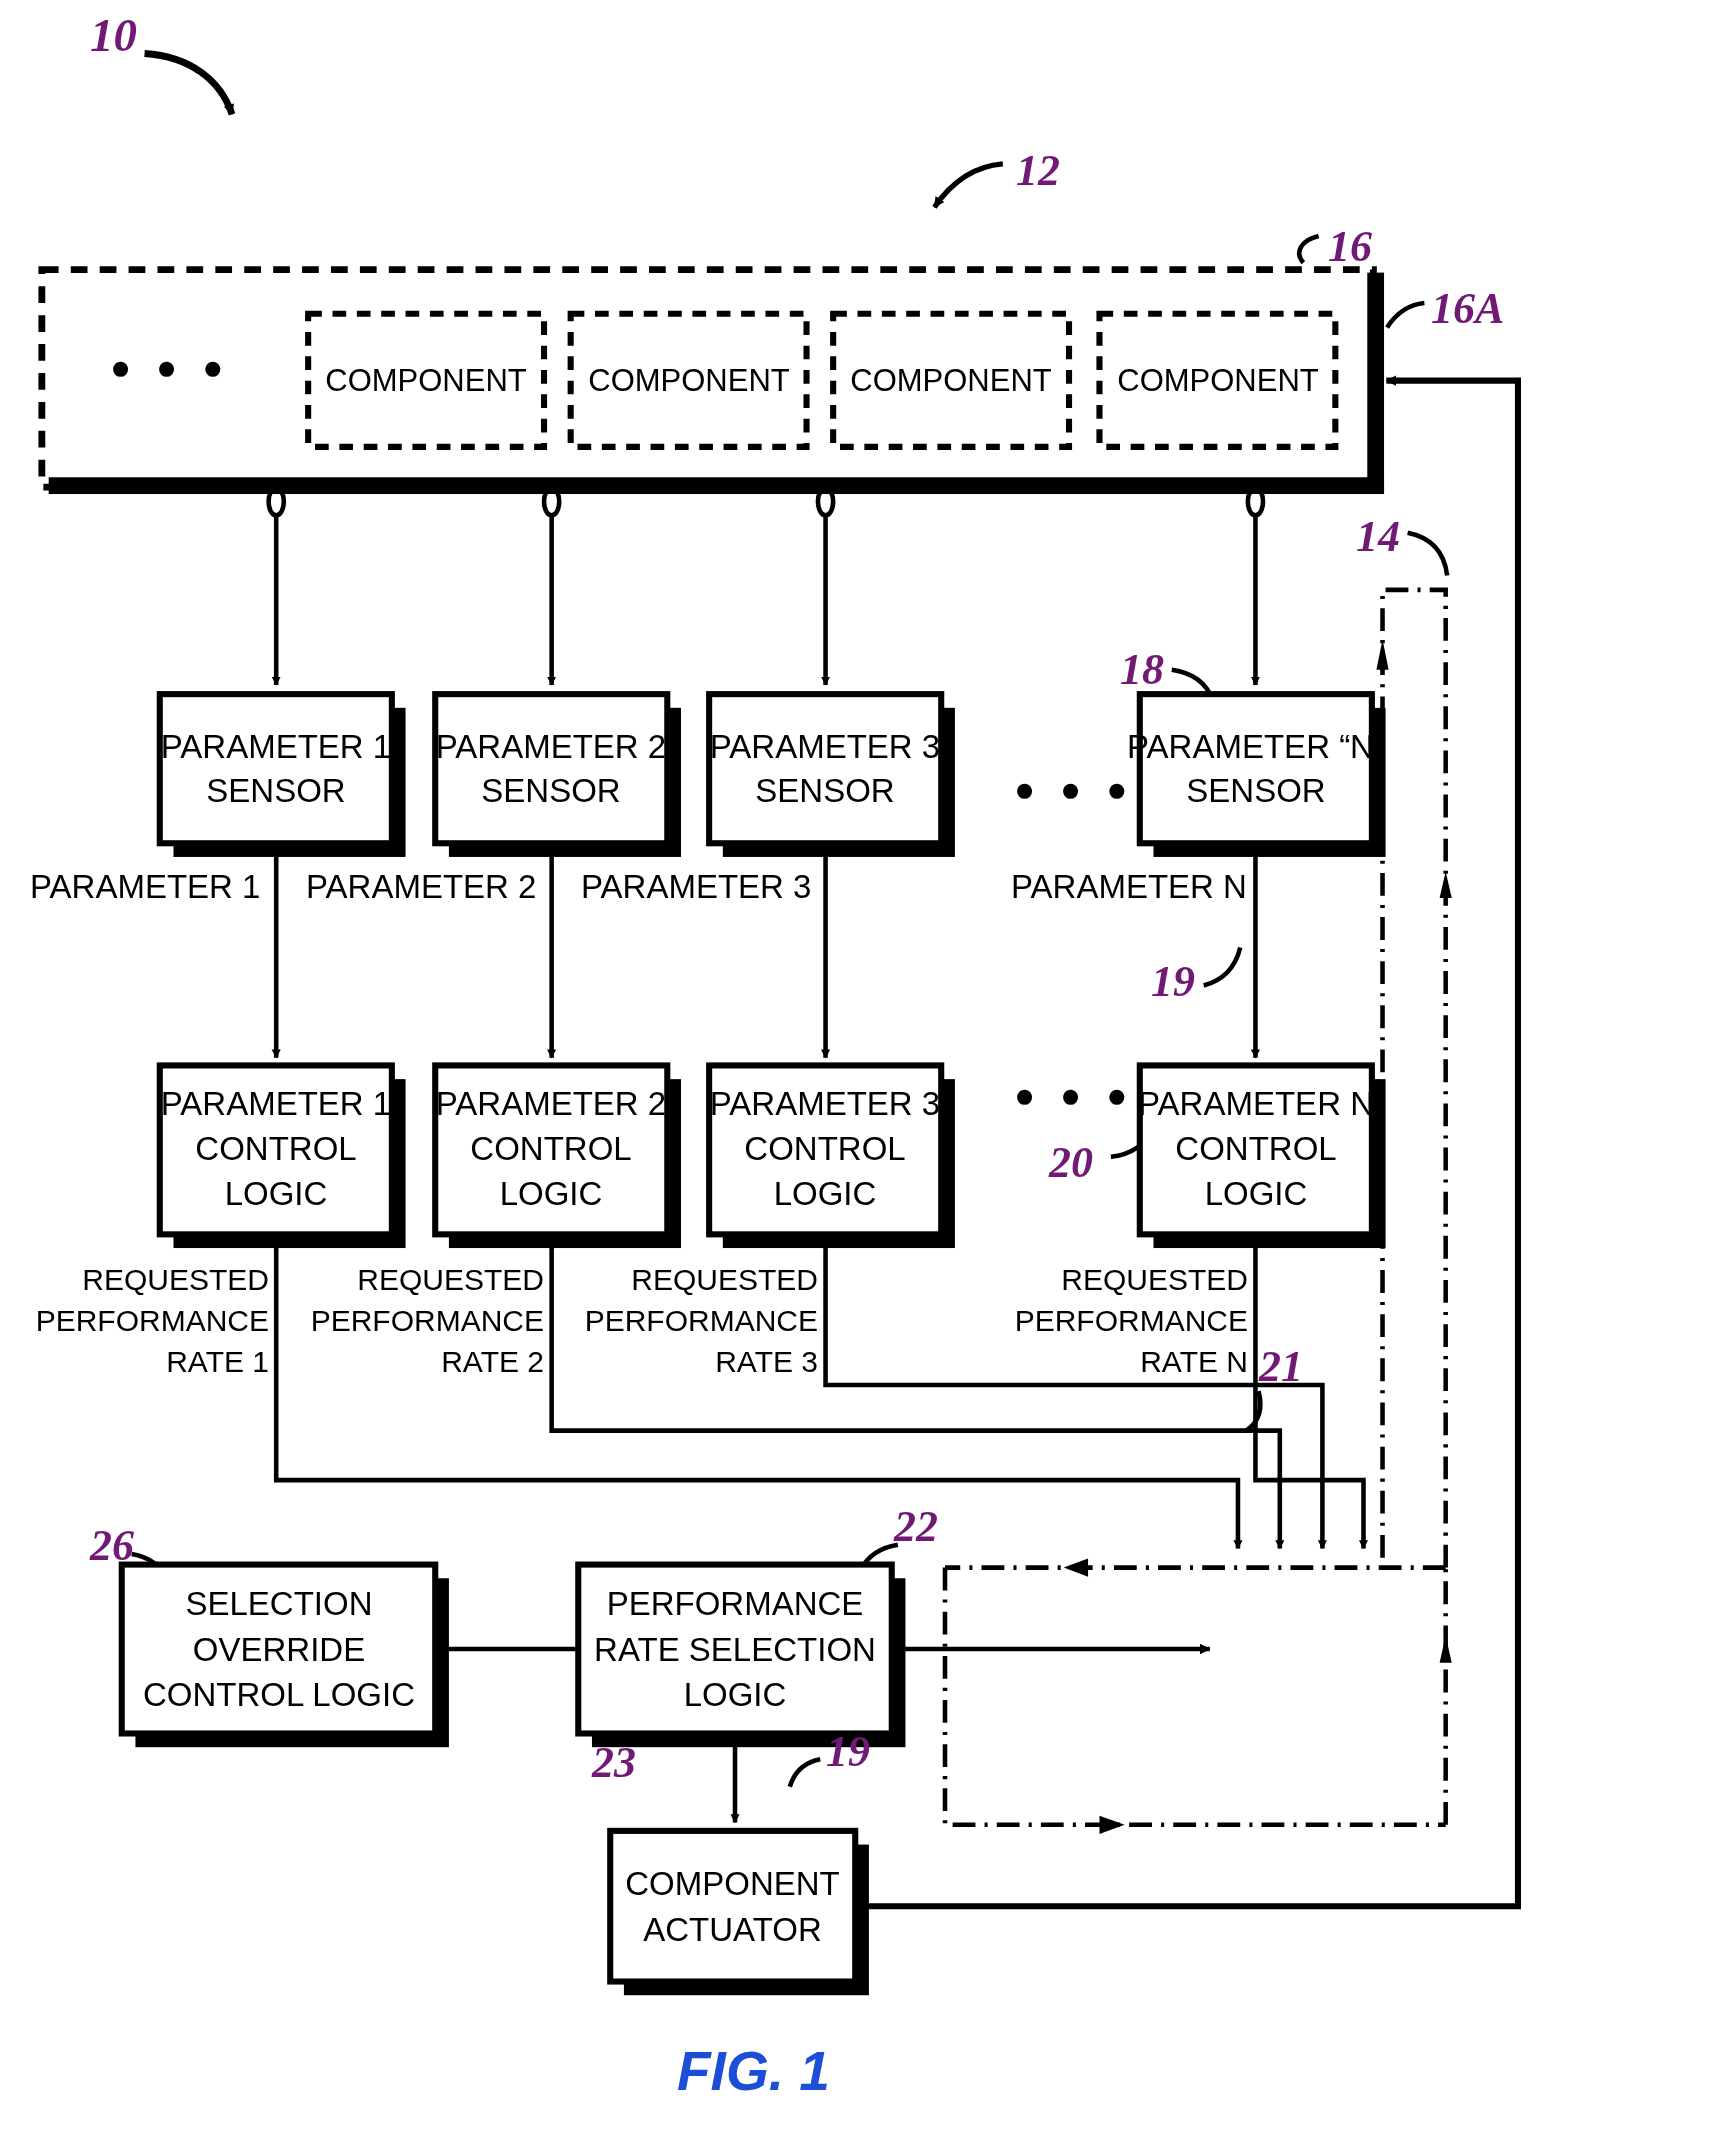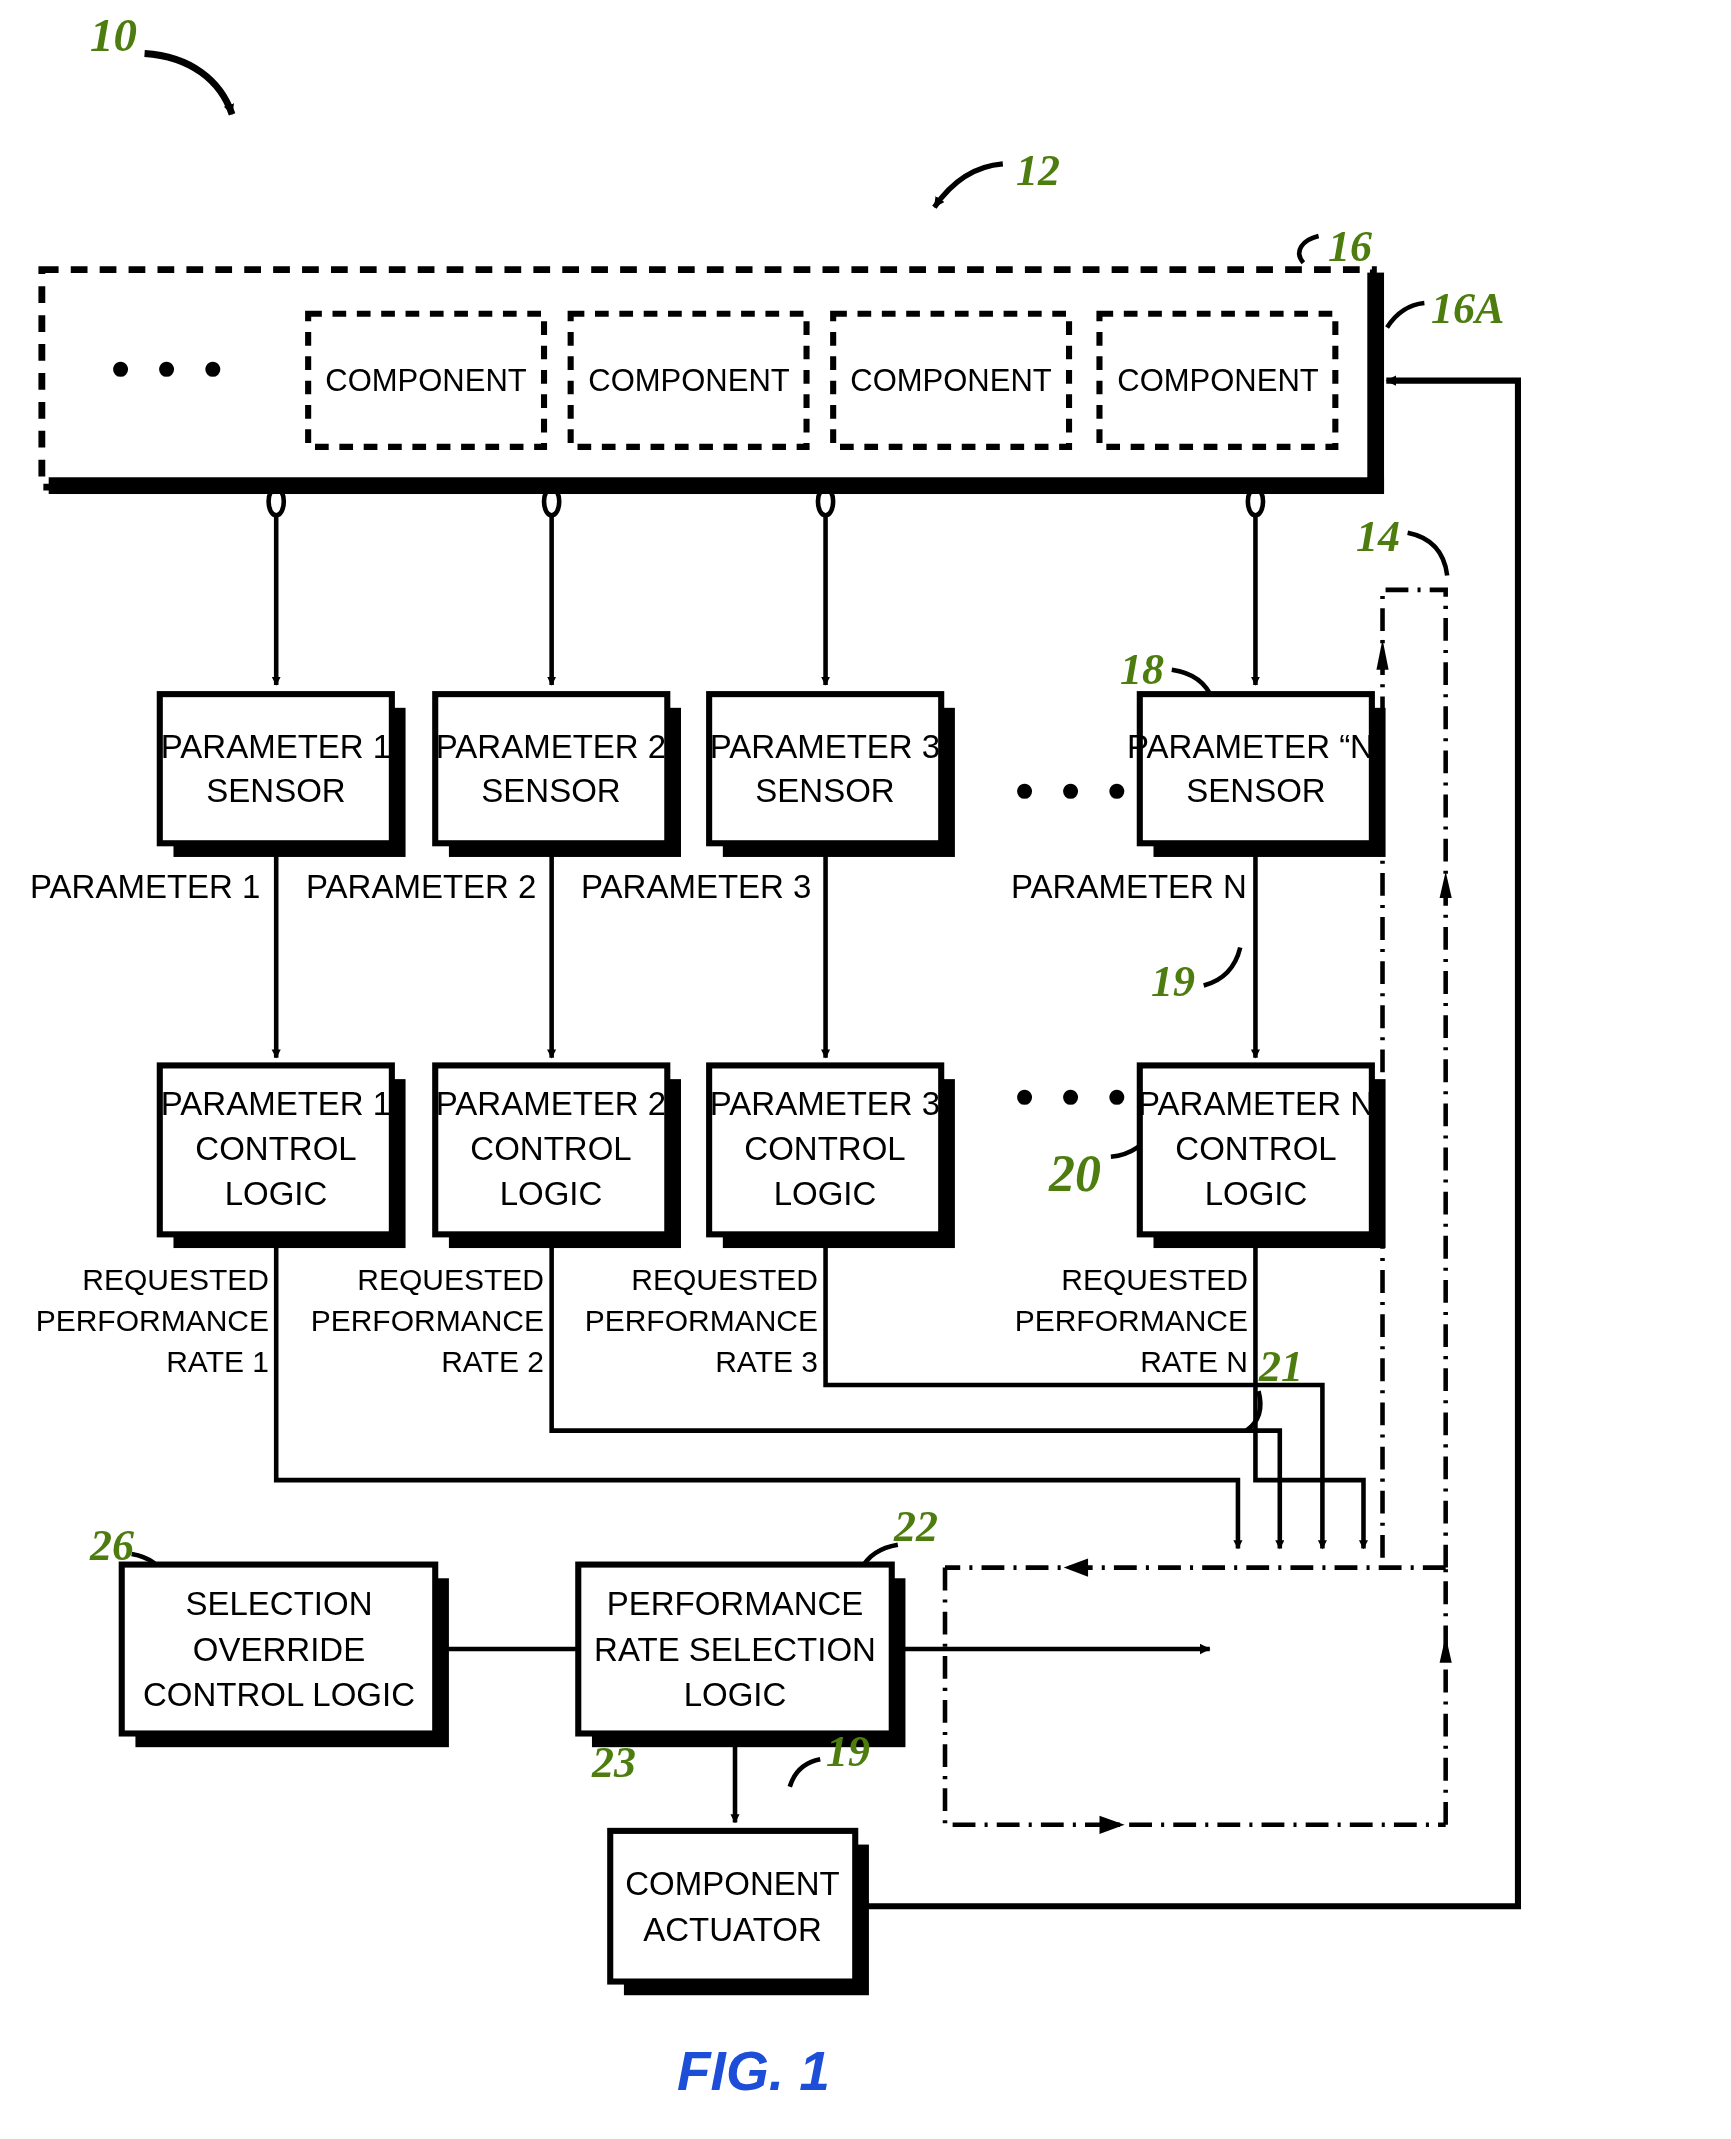--- a/index.html
+++ b/index.html
@@ -25,21 +25,21 @@
     position:absolute;
     font-family:"Liberation Sans", sans-serif;
     color:#000;
     white-space:nowrap;
   }
   .refnum{
     position:absolute;
     font-family:"Liberation Serif", serif;
     font-style:italic;
     font-weight:bold;
-    color:#4d7c0f;
+    color:#701a75;
     white-space:nowrap;
   }
   .figlabel{
     position:absolute;
     font-family:"Liberation Sans", sans-serif;
     font-style:italic;
     font-weight:bold;
     color:#1d4ed8;
     white-space:nowrap;
   }
@@ -174,21 +174,21 @@
     <path d="M1892,1180 L1900,1145 L1908,1180 z" fill="#000"></path>
   </svg>
 
   <div class="refnum" style="left:90px;top:7.6px;font-size:47px;">10</div>
   <div class="refnum" style="left:1016px;top:145px;font-size:44px;">12</div>
   <div class="refnum" style="left:1328px;top:221px;font-size:44px;">16</div>
   <div class="refnum" style="left:1431px;top:283px;font-size:44px;">16A</div>
   <div class="refnum" style="left:1356px;top:511px;font-size:44px;">14</div>
   <div class="refnum" style="left:1120px;top:644px;font-size:44px;">18</div>
   <div class="refnum" style="left:1151px;top:956px;font-size:44px;">19</div>
-  <div class="refnum" style="left:1049px;top:1137px;font-size:52px;margin-top:7px;">20</div>
+  <div class="refnum" style="left:1049px;top:1137px;font-size:44px;">20</div>
   <div class="refnum" style="left:1259px;top:1341px;font-size:44px;">21</div>
   <div class="refnum" style="left:894px;top:1501px;font-size:44px;">22</div>
   <div class="refnum" style="left:592px;top:1737px;font-size:44px;">23</div>
   <div class="refnum" style="left:826px;top:1726px;font-size:44px;">19</div>
   <div class="refnum" style="left:90px;top:1520px;font-size:44px;">26</div>
 
   <div class="dots" style="left:110px;top:347px;font-size:35px;">● ● ●</div>
   <div class="dots" style="left:1014px;top:769px;font-size:35px;">● ● ●</div>
   <div class="dots" style="left:1014px;top:1075px;font-size:35px;">● ● ●</div>
 

